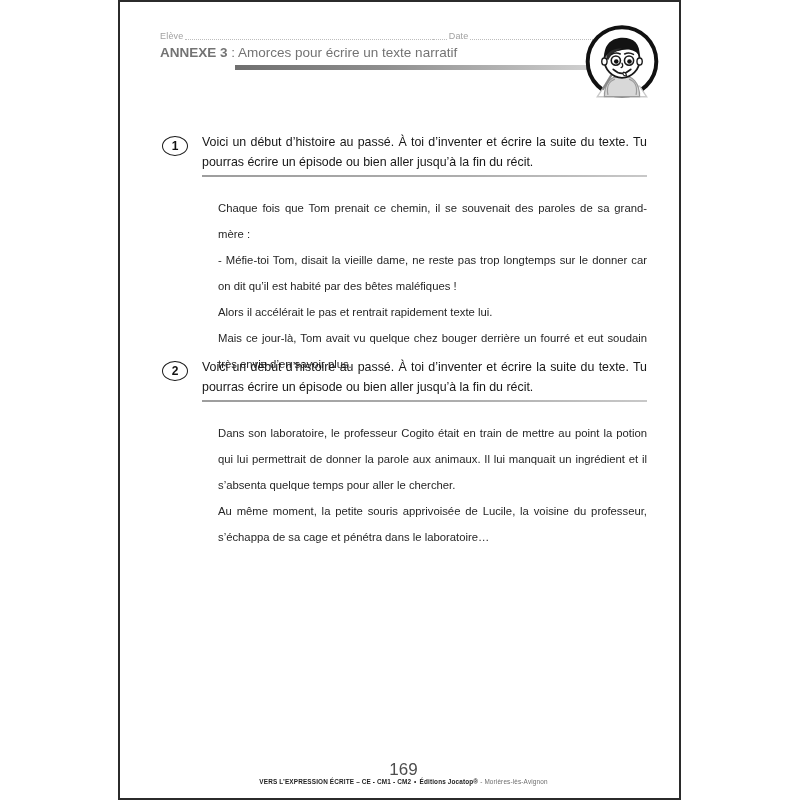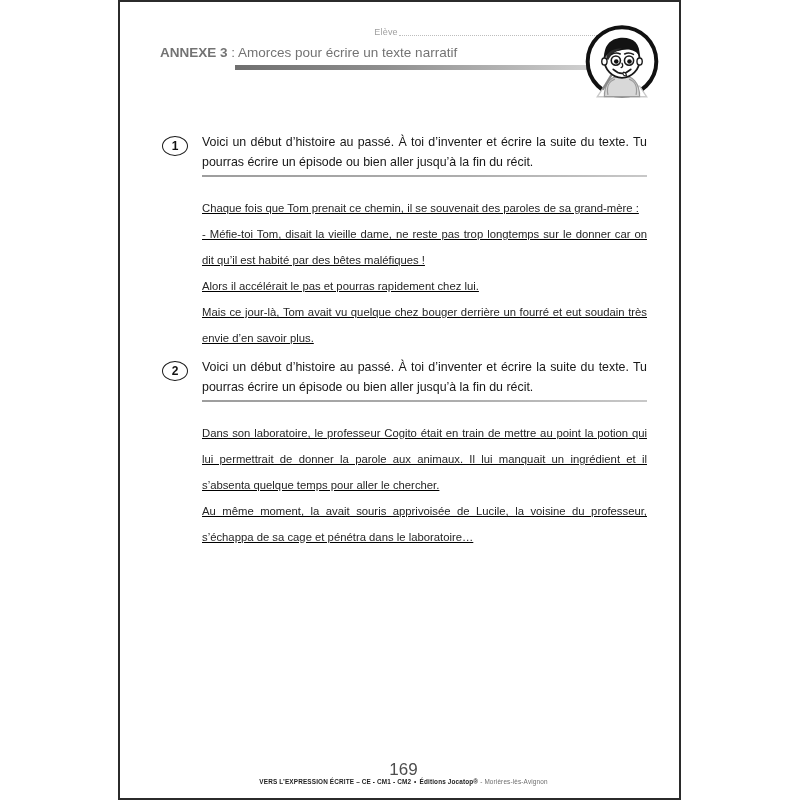--- a/index.html
+++ b/index.html
@@ -43,21 +43,20 @@
     position: absolute;
     top: 25px;
     left: 0;
     right: 0;
     height: 14px;
     display: flex;
     align-items: flex-end;
     font-size: 9px;
     color: #9b9b9b;
     letter-spacing: .2px;
-    flex-direction: column;
   }
   .idline .field {
     display: flex;
     align-items: flex-end;
     white-space: nowrap;
   }
   .idline .field.eleve { width: 56%; }
   .idline .field.date  { flex: 1; text-align: right; }
   .idline .lbl {
     font-size: 9px;
@@ -151,23 +150,22 @@
     text-align: justify;
     text-align-last: left;
   }
   .ex-rule {
     margin-top: 3px;
     height: 2px;
     background: linear-gradient(to right, #9d9d9d 0%, #aeaeae 60%, #c8c8c8 100%);
   }
 
   .ex-body {
-    margin-left: 42px;
+    margin-left: 58px;
     margin-top: 18px;
-    text-decoration: underline;
   }
   .ex-body p {
     margin: 0 0 0 0;
     font-size: 11.3px;
     line-height: 26px;
     color: #262626;
     text-align: justify;
     text-align-last: left;
   }
   .ex-body p.nojust {
@@ -271,36 +269,36 @@
       <div class="ex-head">
         <div class="ex-num">1</div>
         <div class="ex-instr-wrap">
           <div class="ex-instr">Voici un début d’histoire au passé. À toi d’inventer et écrire la suite du texte. Tu pourras écrire un épisode ou bien aller jusqu’à la fin du récit.</div>
           <div class="ex-rule"></div>
         </div>
       </div>
       <div class="ex-body">
         <p>Chaque fois que Tom prenait ce chemin, il se souvenait des paroles de sa grand-mère :</p>
         <p>- Méfie-toi Tom, disait la vieille dame, ne reste pas trop longtemps sur le donner car on dit qu’il est habité par des bêtes maléfiques !</p>
-        <p class="nojust">Alors il accélérait le pas et pourras rapidement chez lui.</p>
+        <p class="nojust">Alors il accélérait le pas et rentrait rapidement texte lui.</p>
         <p>Mais ce jour-là, Tom avait vu quelque chez bouger derrière un fourré et eut soudain très envie d’en savoir plus.</p>
       </div>
     </section>
 
     <section class="exercise" id="exercise-2">
       <div class="ex-head">
         <div class="ex-num">2</div>
         <div class="ex-instr-wrap">
           <div class="ex-instr">Voici un début d’histoire au passé. À toi d’inventer et écrire la suite du texte. Tu pourras écrire un épisode ou bien aller jusqu’à la fin du récit.</div>
           <div class="ex-rule"></div>
         </div>
       </div>
       <div class="ex-body">
         <p>Dans son laboratoire, le professeur Cogito était en train de mettre au point la potion qui lui permettrait de donner la parole aux animaux. Il lui manquait un ingrédient et il s’absenta quelque temps pour aller le chercher.</p>
-        <p>Au même moment, la avait souris apprivoisée de Lucile, la voisine du professeur, s’échappa de sa cage et pénétra dans le laboratoire…</p>
+        <p>Au même moment, la petite souris apprivoisée de Lucile, la voisine du professeur, s’échappa de sa cage et pénétra dans le laboratoire…</p>
       </div>
     </section>
 
     <div id="footer">
       <div id="page-number">169</div>
       <div id="footer-credit">
         <span class="strong">VERS L’EXPRESSION ÉCRITE – CE - CM1 - CM2</span><span class="dot">•</span><span class="pub">Éditions Jocatop®</span>
         <span class="city">- Morières-lès-Avignon</span>
       </div>
     </div>

